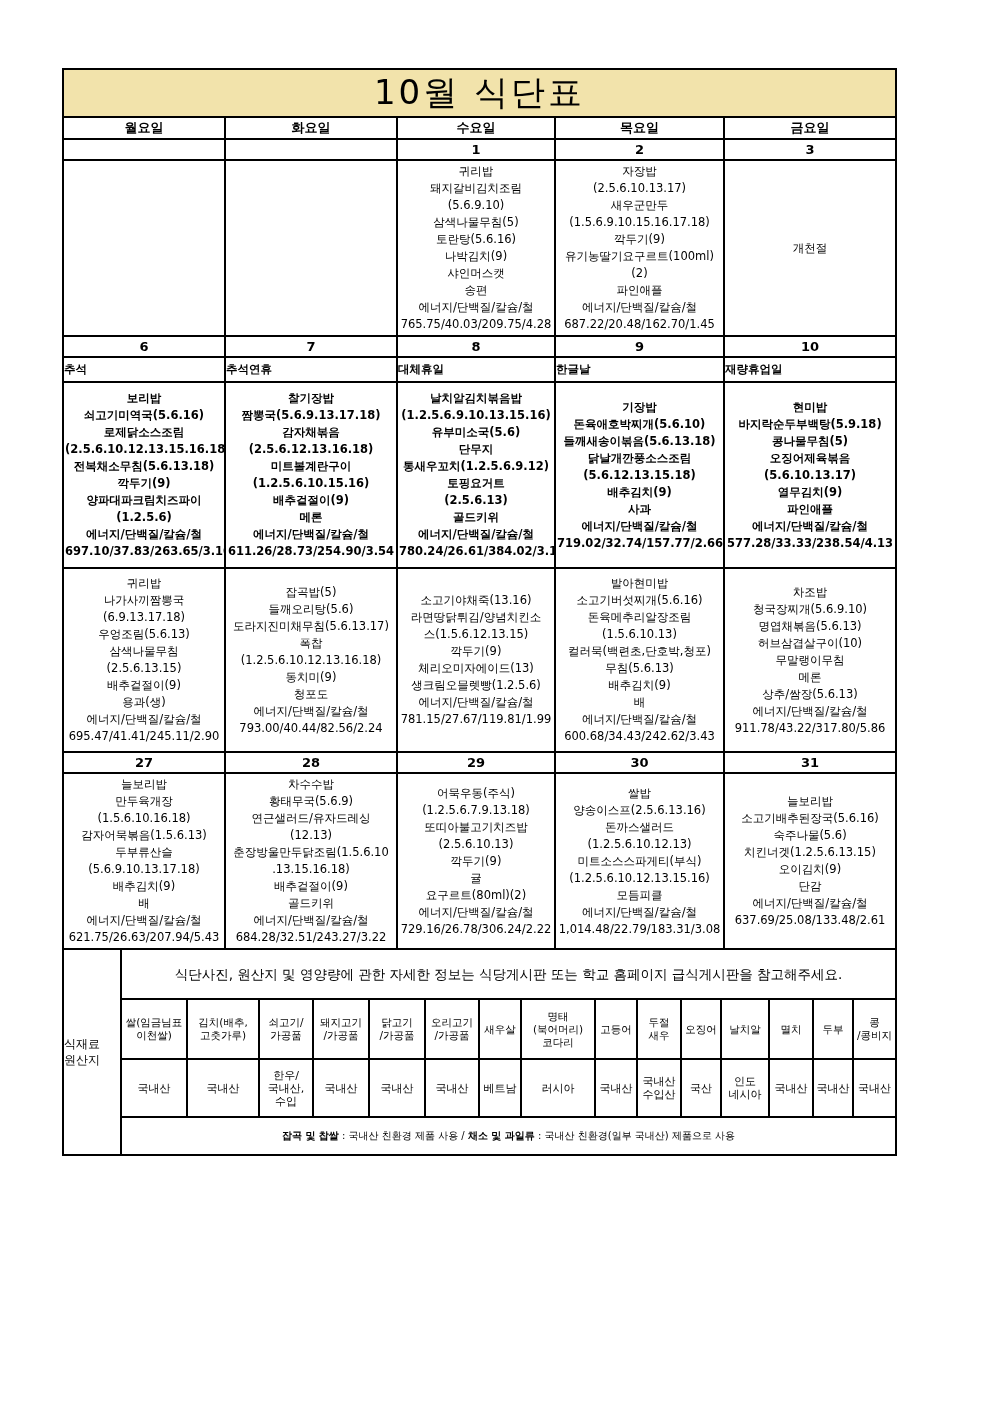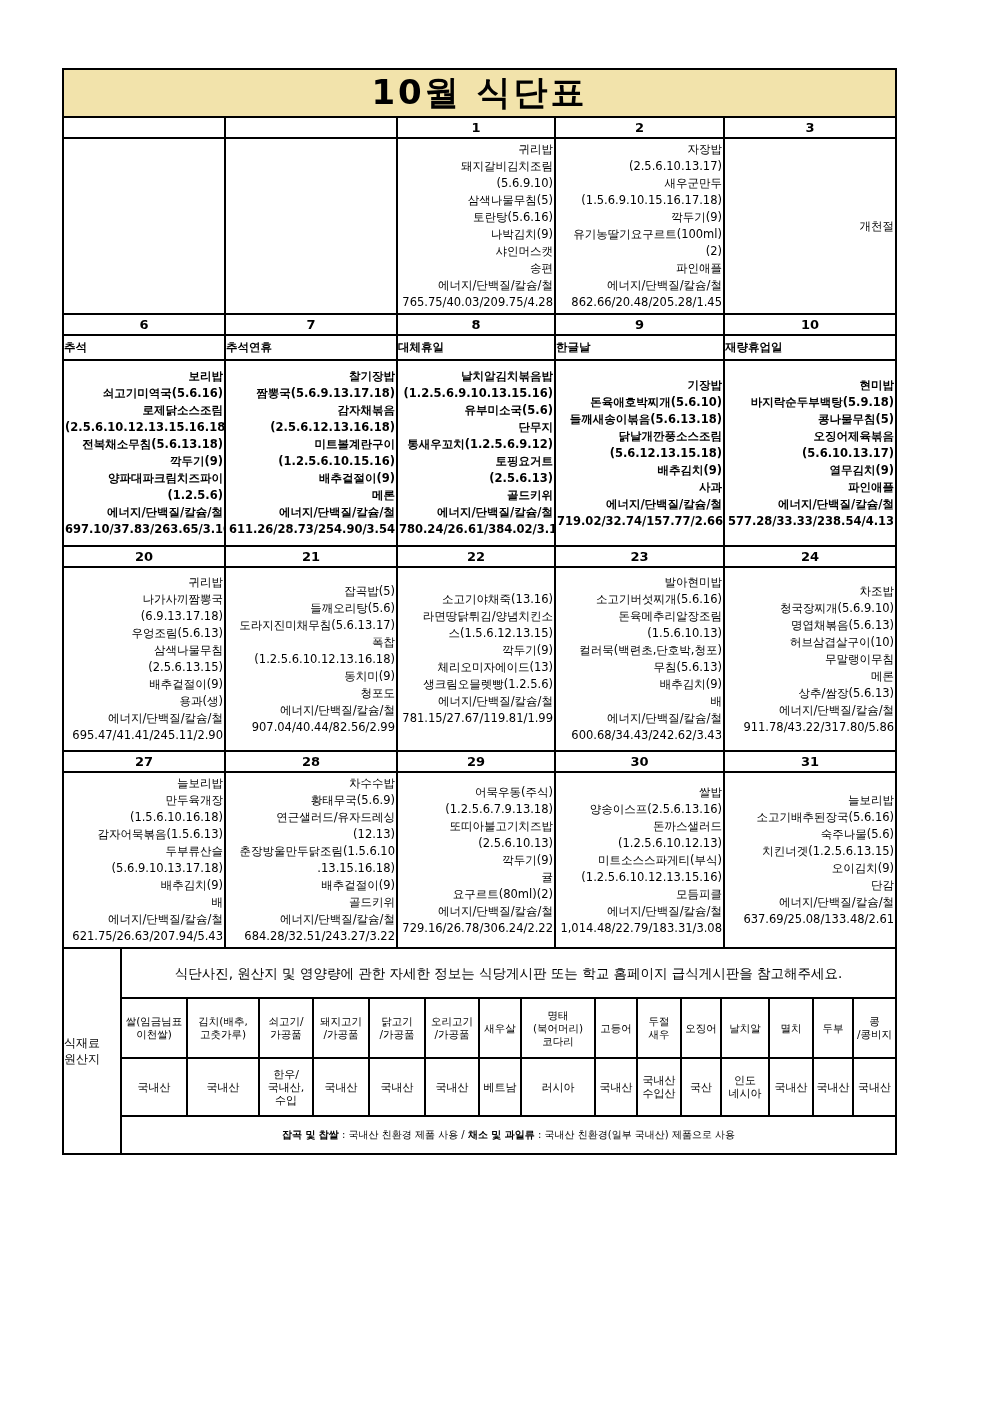--- a/index.html
+++ b/index.html
@@ -6,26 +6,26 @@
   body {
     width:992px; height:1403px; background:#ffffff; color:#000;
     font-family:"DejaVu Sans","Liberation Sans",sans-serif;
     position:relative;
   }
   .sheet { position:absolute; left:62px; top:68px; width:833px; }
   table { border-collapse:collapse; table-layout:fixed; width:833px; }
   td { border:2px solid #000; padding:0; overflow:hidden; }
 
   
-  .title-cell { background:#F2E3AB; text-align:center; font-weight:bold;
+  .title-cell { background:#F2E3AB; text-align:center; font-weight:normal;
                 font-size:34px; height:44px; letter-spacing:3px; }
   .day-cell   { text-align:center; font-weight:bold; font-size:13px; height:20px; }
   .date-cell  { text-align:center; font-weight:bold; font-size:13px; height:19px; }
   .label-cell { text-align:left; font-weight:bold; font-size:11.5px; height:23px;margin-top:32px; }
-  .menu-cell  { vertical-align:middle; text-align:right; font-size:11.5px;
+  .menu-cell  { vertical-align:middle; text-align:center; font-size:11.5px;
                 line-height:17px; padding:2px 1px; }
   .menu-line  { white-space:nowrap; }
 
   
   .allergy-cell  { text-align:center; padding:6px 4px 10px; }
   .allergy-title { font-weight:bold; font-size:13px; padding:4px 0 16px; }
   .allergy-line  { font-size:11.5px; line-height:20px; }
 
   
   .origin-table  { margin-top:-2px; }
@@ -46,20 +46,27 @@
       <col style="width:162px">
         <col style="width:172px">
         <col style="width:158px">
       <col style="width:169px">
         <col style="width:172px">
     </colgroup>
     <tbody id="cal-body">
       <tr>
         <td class="title-cell" colspan="5">10월  식단표</td>
       </tr>
+      <tr id="day-header-row">
+          <td class="day-cell">월요일</td>
+          <td class="day-cell">화요일</td>
+          <td class="day-cell">수요일</td>
+          <td class="day-cell">목요일</td>
+          <td class="day-cell">금요일</td>
+        </tr>
 
       <tr>
           <td class="date-cell"></td>
           <td class="date-cell"></td>
           <td class="date-cell">1</td>
           <td class="date-cell">2</td>
           <td class="date-cell">3</td>
         </tr>
         <tr style="height: 168px;">
           <td class="menu-cell"></td>
@@ -79,21 +86,21 @@
           <td class="menu-cell">
             <div class="menu-line">자장밥</div>
             <div class="menu-line">(2.5.6.10.13.17)</div>
             <div class="menu-line">새우군만두</div>
             <div class="menu-line">(1.5.6.9.10.15.16.17.18)</div>
             <div class="menu-line">깍두기(9)</div>
             <div class="menu-line">유기농딸기요구르트(100ml)</div>
             <div class="menu-line">(2)</div>
             <div class="menu-line">파인애플</div>
             <div class="menu-line">에너지/단백질/칼슘/철</div>
-            <div class="menu-line">862.66/20.48/205.28/1.45</div>
+            <div class="menu-line">687.22/20.48/162.70/1.45</div>
           </td>
           <td class="menu-cell">
             <div class="menu-line">개천절</div>
           </td>
         </tr>
         <tr>
           <td class="date-cell">6</td>
           <td class="date-cell">7</td>
           <td class="date-cell">8</td>
           <td class="date-cell">9</td>
@@ -159,27 +166,20 @@
             <div class="menu-line">바지락순두부백탕(5.9.18)</div>
             <div class="menu-line">콩나물무침(5)</div>
             <div class="menu-line">오징어제육볶음</div>
             <div class="menu-line">(5.6.10.13.17)</div>
             <div class="menu-line">열무김치(9)</div>
             <div class="menu-line">파인애플</div>
             <div class="menu-line">에너지/단백질/칼슘/철</div>
             <div class="menu-line">577.28/33.33/238.54/4.13</div>
           </td>
         </tr>
-        <tr>
-          <td class="date-cell">20</td>
-          <td class="date-cell">21</td>
-          <td class="date-cell">22</td>
-          <td class="date-cell">23</td>
-          <td class="date-cell">24</td>
-        </tr>
         <tr style="height: 184px;">
           <td class="menu-cell">
             <div class="menu-line">귀리밥</div>
             <div class="menu-line">나가사끼짬뽕국</div>
             <div class="menu-line">(6.9.13.17.18)</div>
             <div class="menu-line">우엉조림(5.6.13)</div>
             <div class="menu-line">삼색나물무침</div>
             <div class="menu-line">(2.5.6.13.15)</div>
             <div class="menu-line">배추겉절이(9)</div>
             <div class="menu-line">용과(생)</div>
@@ -188,21 +188,21 @@
           </td>
           <td class="menu-cell">
             <div class="menu-line">잡곡밥(5)</div>
             <div class="menu-line">들깨오리탕(5.6)</div>
             <div class="menu-line">도라지진미채무침(5.6.13.17)</div>
             <div class="menu-line">폭찹</div>
             <div class="menu-line">(1.2.5.6.10.12.13.16.18)</div>
             <div class="menu-line">동치미(9)</div>
             <div class="menu-line">청포도</div>
             <div class="menu-line">에너지/단백질/칼슘/철</div>
-            <div class="menu-line">907.04/40.44/82.56/2.99</div>
+            <div class="menu-line">793.00/40.44/82.56/2.24</div>
           </td>
           <td class="menu-cell">
             <div class="menu-line">소고기야채죽(13.16)</div>
             <div class="menu-line">라면땅닭튀김/양념치킨소</div>
             <div class="menu-line">스(1.5.6.12.13.15)</div>
             <div class="menu-line">깍두기(9)</div>
             <div class="menu-line">체리오미자에이드(13)</div>
             <div class="menu-line">생크림오믈렛빵(1.2.5.6)</div>
             <div class="menu-line">에너지/단백질/칼슘/철</div>
             <div class="menu-line">781.15/27.67/119.81/1.99</div>

